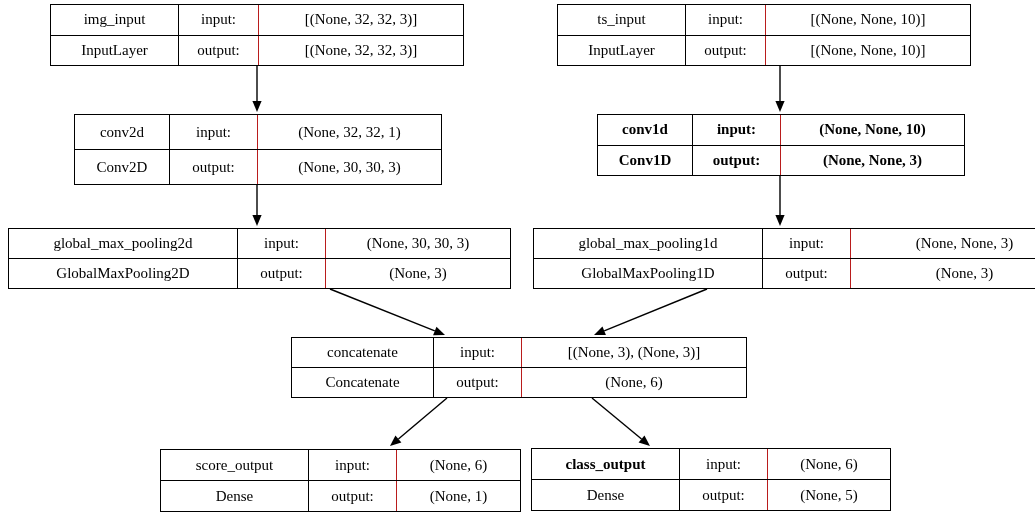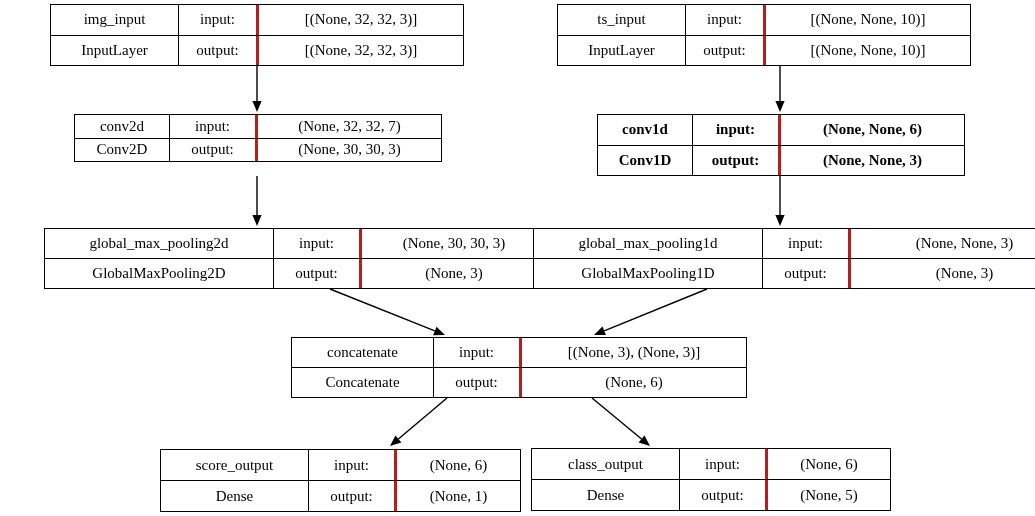--- a/index.html
+++ b/index.html
@@ -50,21 +50,21 @@
     white-space: nowrap;
     font-size: 15px;
     line-height: 1;
     padding: 0 6px;
     overflow: hidden;
   }
   .cell.c-name {
     border-right: 1px solid #000000;
   }
   .cell.c-label {
-    border-right: 3px solid #b91c1c;
+    border-right: 1px solid #b91c1c;
   }
   .cell.c-shape {
     flex: 1 1 auto;
   }
 </style>
 </head>
 <body>
 
 <div id="canvas">
   <svg id="edge-layer" viewBox="0 0 1035 516" width="1035" height="516" xmlns="http://www.w3.org/2000/svg">
@@ -119,45 +119,45 @@
           <div class="cell c-name" style="width: 128px; flex: 0 0 128px;">ts_input</div>
           <div class="cell c-label" style="width: 80px; flex: 0 0 80px;">input:</div>
           <div class="cell c-shape">[(None, None, 10)]</div>
         </div>
         <div class="node-row row-bot">
           <div class="cell c-name" style="width: 128px; flex: 0 0 128px;">InputLayer</div>
           <div class="cell c-label" style="width: 80px; flex: 0 0 80px;">output:</div>
           <div class="cell c-shape">[(None, None, 10)]</div>
         </div>
       </div>
-      <div class="node" style="left: 74px; top: 114px; width: 368px; height: 48px; font-family: Liberation Serif, serif;">
+      <div class="node" style="left: 74px; top: 114px; width: 368px; height: 71px; font-family: Liberation Serif, serif;">
         <div class="node-row row-top">
           <div class="cell c-name" style="width: 95px; flex: 0 0 95px;">conv2d</div>
           <div class="cell c-label" style="width: 88px; flex: 0 0 88px;">input:</div>
-          <div class="cell c-shape">(None, 32, 32, 7)</div>
+          <div class="cell c-shape">(None, 32, 32, 1)</div>
         </div>
         <div class="node-row row-bot">
           <div class="cell c-name" style="width: 95px; flex: 0 0 95px;">Conv2D</div>
           <div class="cell c-label" style="width: 88px; flex: 0 0 88px;">output:</div>
           <div class="cell c-shape">(None, 30, 30, 3)</div>
         </div>
       </div>
       <div class="node" style="left: 597px; top: 114px; width: 368px; height: 62px; font-weight: bold;">
         <div class="node-row row-top">
           <div class="cell c-name" style="width: 95px; flex: 0 0 95px;">conv1d</div>
           <div class="cell c-label" style="width: 88px; flex: 0 0 88px;">input:</div>
-          <div class="cell c-shape">(None, None, 6)</div>
+          <div class="cell c-shape">(None, None, 10)</div>
         </div>
         <div class="node-row row-bot">
           <div class="cell c-name" style="width: 95px; flex: 0 0 95px;">Conv1D</div>
           <div class="cell c-label" style="width: 88px; flex: 0 0 88px;">output:</div>
           <div class="cell c-shape">(None, None, 3)</div>
         </div>
       </div>
-      <div class="node" style="left: 8px; top: 228px; width: 503px; height: 61px; margin-left: 36px;">
+      <div class="node" style="left: 8px; top: 228px; width: 503px; height: 61px;">
         <div class="node-row row-top">
           <div class="cell c-name" style="width: 229px; flex: 0 0 229px;">global_max_pooling2d</div>
           <div class="cell c-label" style="width: 88px; flex: 0 0 88px;">input:</div>
           <div class="cell c-shape">(None, 30, 30, 3)</div>
         </div>
         <div class="node-row row-bot">
           <div class="cell c-name" style="width: 229px; flex: 0 0 229px;">GlobalMaxPooling2D</div>
           <div class="cell c-label" style="width: 88px; flex: 0 0 88px;">output:</div>
           <div class="cell c-shape">(None, 3)</div>
         </div>
@@ -193,21 +193,21 @@
           <div class="cell c-shape">(None, 6)</div>
         </div>
         <div class="node-row row-bot">
           <div class="cell c-name" style="width: 148px; flex: 0 0 148px;">Dense</div>
           <div class="cell c-label" style="width: 88px; flex: 0 0 88px;">output:</div>
           <div class="cell c-shape">(None, 1)</div>
         </div>
       </div>
       <div class="node" style="left: 531px; top: 448px; width: 360px; height: 63px;">
         <div class="node-row row-top">
-          <div class="cell c-name" style="width: 148px; flex: 0 0 148px;">class_output</div>
+          <div class="cell c-name" style="width: 148px; flex: 0 0 148px; font-weight: bold;">class_output</div>
           <div class="cell c-label" style="width: 88px; flex: 0 0 88px;">input:</div>
           <div class="cell c-shape">(None, 6)</div>
         </div>
         <div class="node-row row-bot">
           <div class="cell c-name" style="width: 148px; flex: 0 0 148px;">Dense</div>
           <div class="cell c-label" style="width: 88px; flex: 0 0 88px;">output:</div>
           <div class="cell c-shape">(None, 5)</div>
         </div>
       </div>
     </div>

